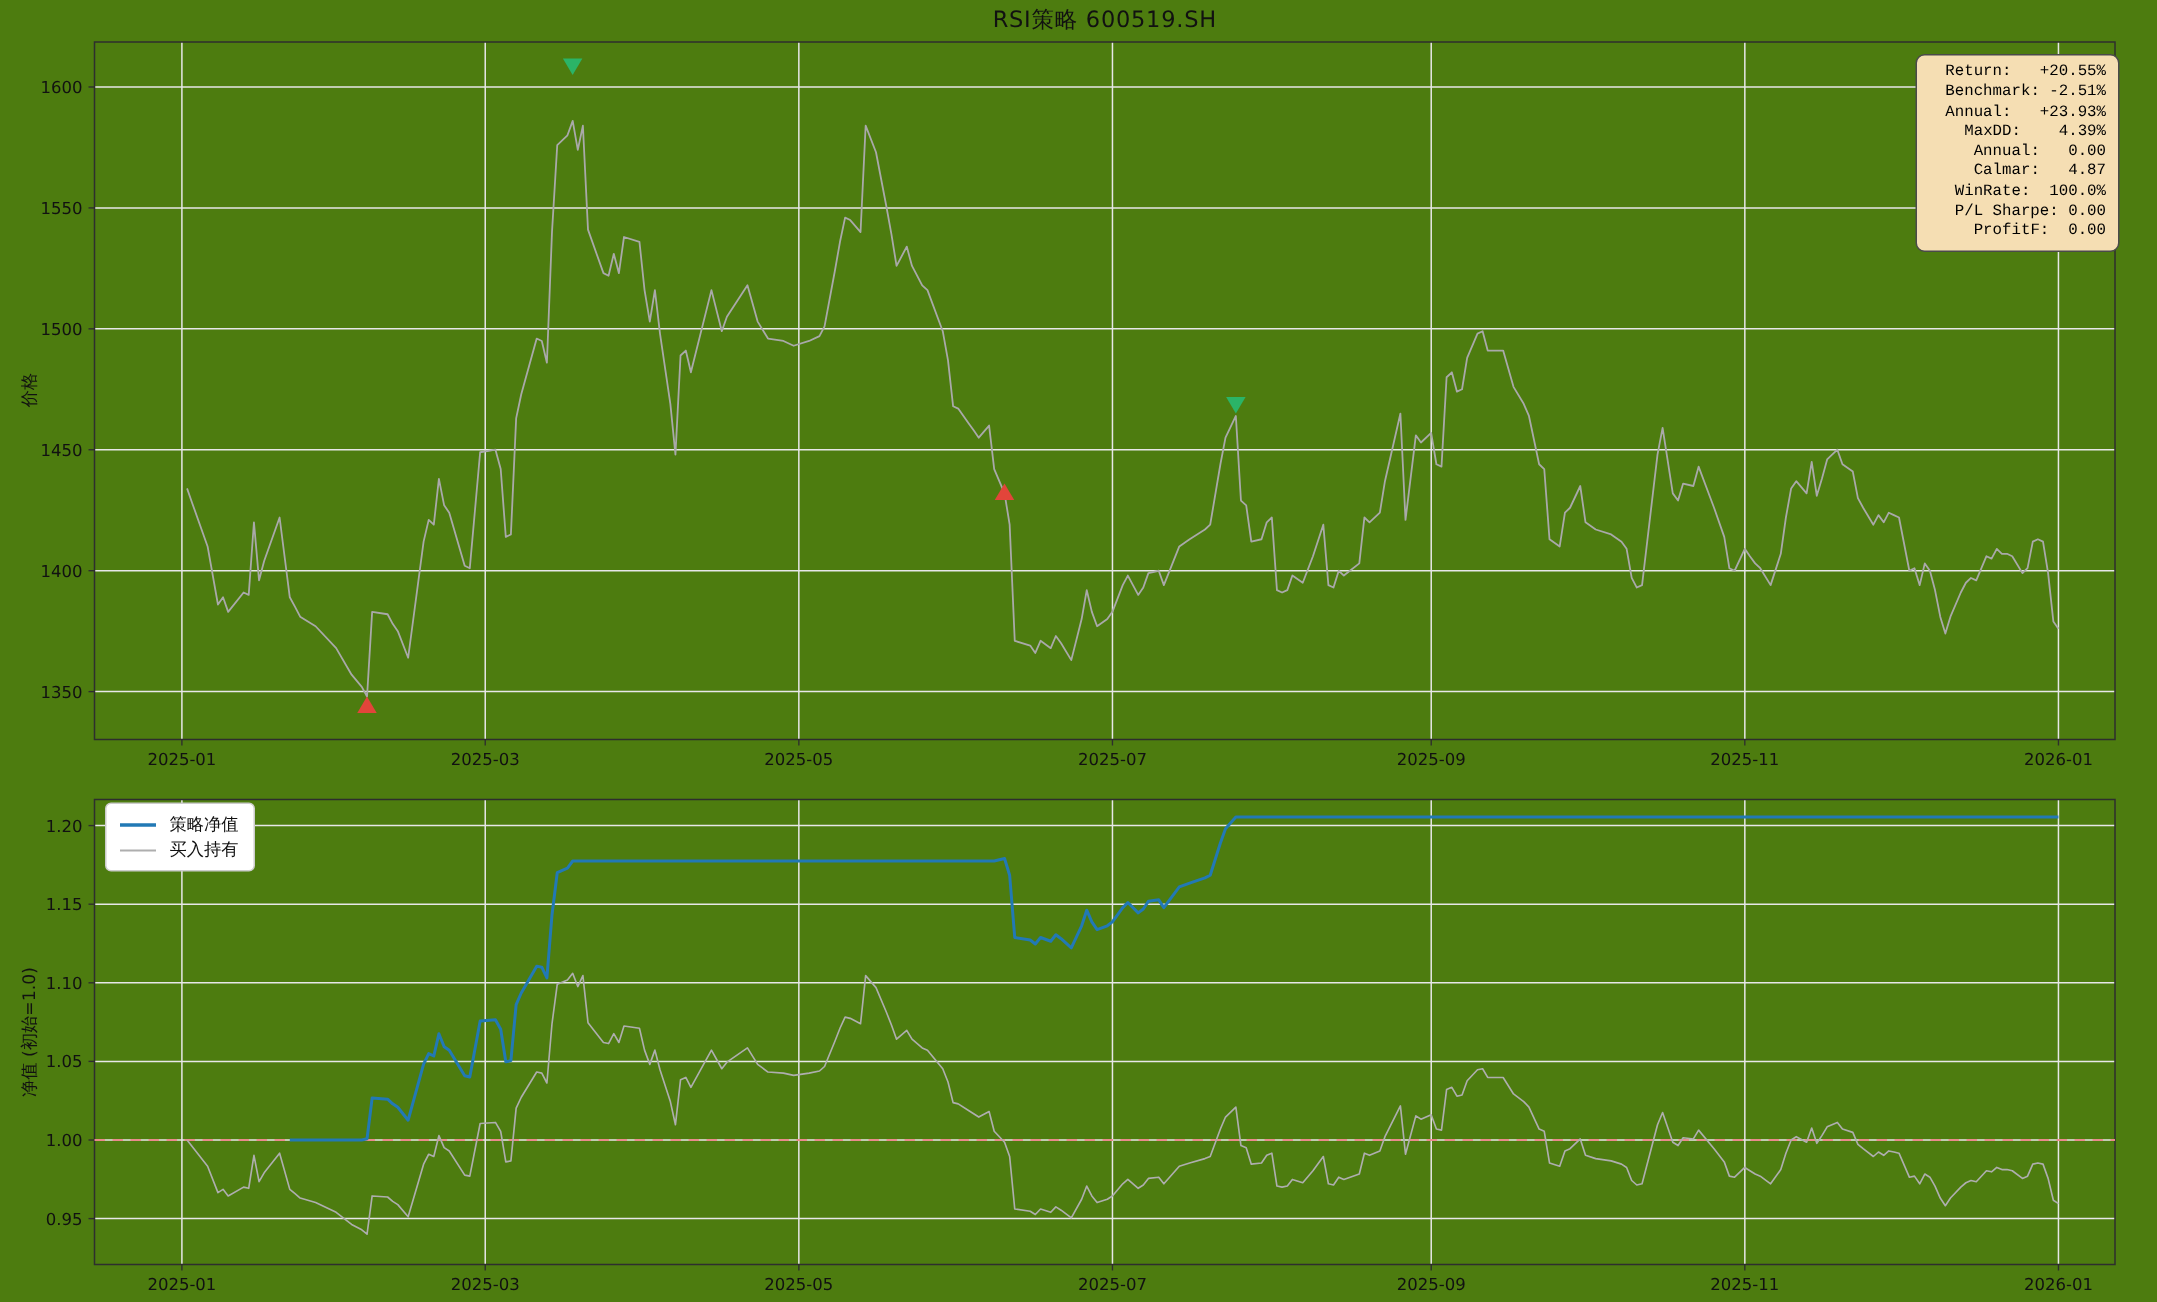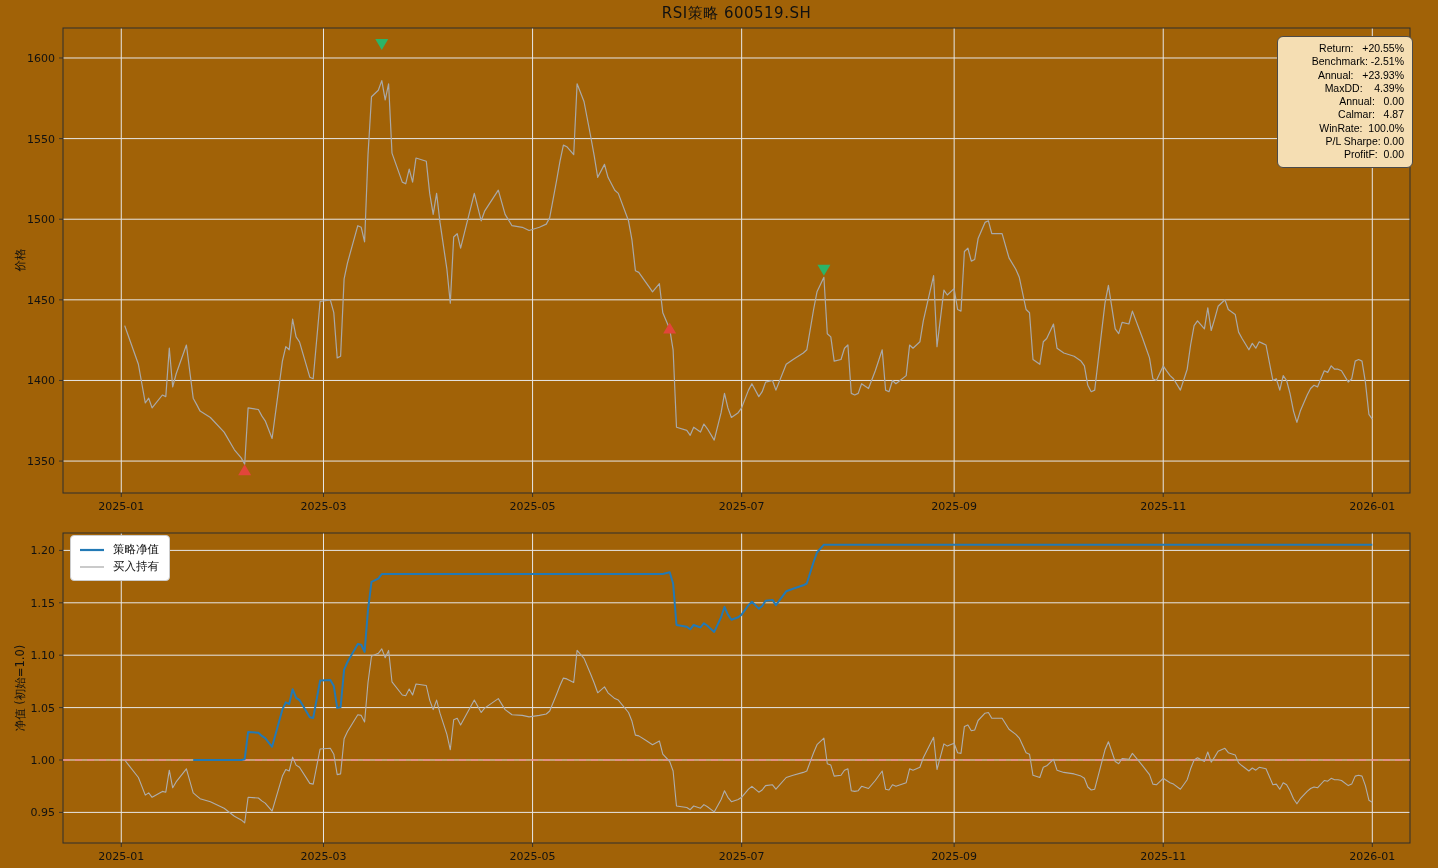--- a/index.html
+++ b/index.html
@@ -1,28 +1,28 @@
 <!DOCTYPE html>
 <html><head>
 <meta charset="utf-8">
 <style>
   html,body{margin:0;padding:0;background:#ffffff;}
   body{font-family:"DejaVu Sans","Liberation Sans",sans-serif;color:#1a1a1a;}
-  .figure{position:relative;width:1438px;height:868px;background:#a16207;overflow:hidden;}
+  .figure{position:relative;width:1438px;height:868px;background:#4d7c0f;overflow:hidden;}
   .title{position:absolute;left:63px;width:1347px;top:4px;text-align:center;
          font-size:15px;color:#111;letter-spacing:0.5px;}
   svg.plot{position:absolute;left:0;top:0;}
   .ylab{position:absolute;font-size:11.5px;color:#111;white-space:nowrap;
         transform:translate(-50%,-50%) rotate(-90deg);}
   .legend{position:absolute;background:#ffffff;border:1px solid #cccccc;border-radius:4px;
           padding:5px 10px 5px 8px;font-size:11.5px;line-height:17px;color:#111;box-shadow:none;}
   .legend .row{display:flex;align-items:center;gap:8px;height:17px;}
   .legend svg{flex:0 0 auto;display:block;}
   .statsbox{position:absolute;background:#f5deb3;border:1px solid #4a4a4a;border-radius:6px;
-            padding:5px 8px;font-family:Liberation Sans, sans-serif;
+            padding:5px 8px;font-family:Liberation Mono, monospace;
             font-size:10.5px;line-height:13.3px;color:#000;text-align:right;}
   .statsbox .sline{white-space:pre;}
 </style>
 </head>
 <body>
 
 <div class="figure">
 
   <div class="title">RSI策略  600519.SH</div>
 

